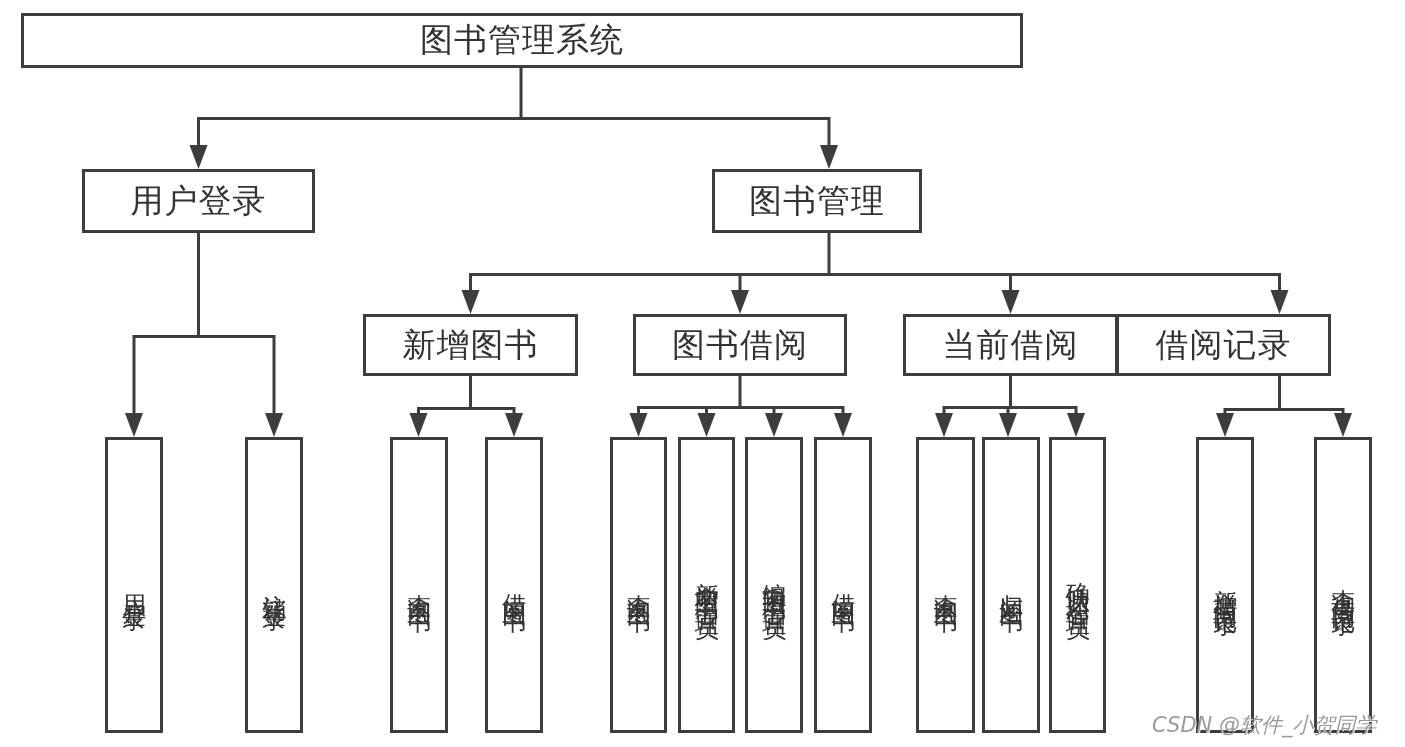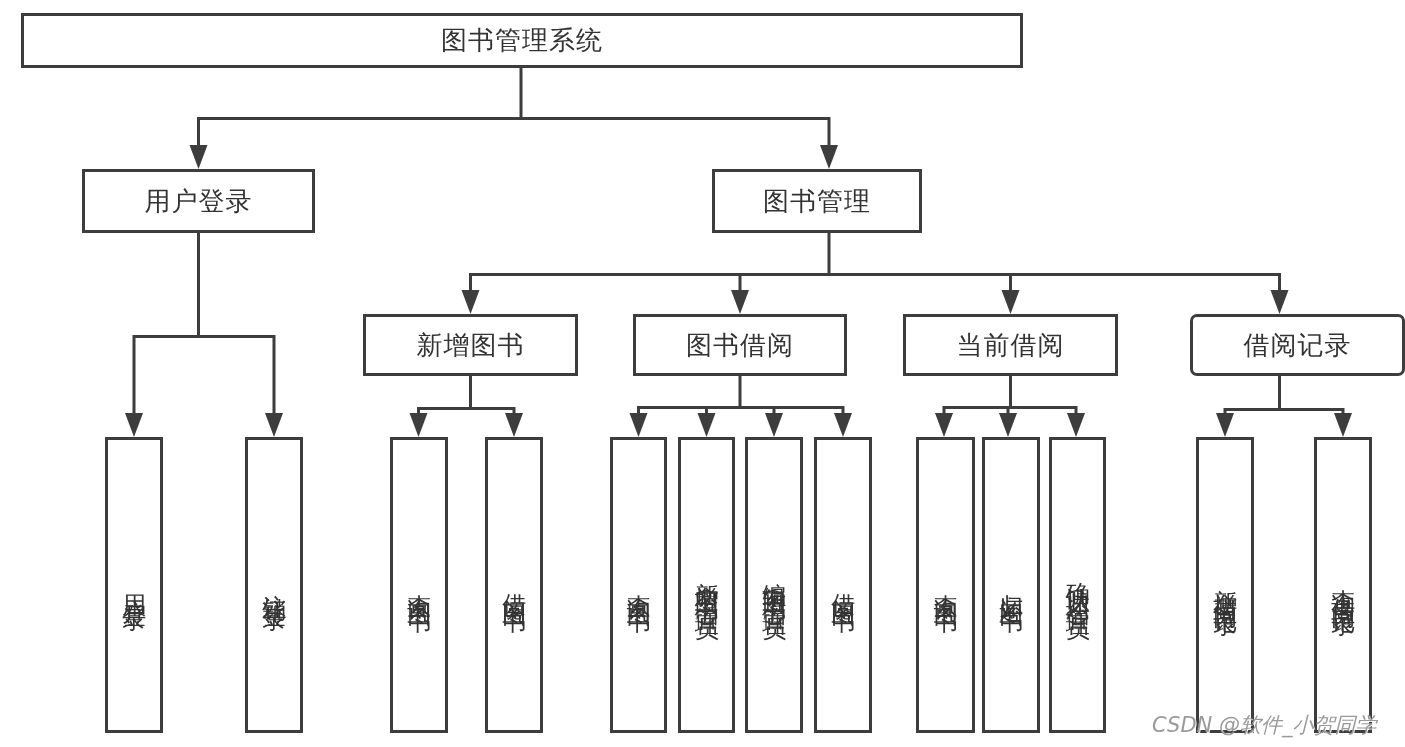--- a/index.html
+++ b/index.html
@@ -6,21 +6,21 @@
   body{font-family:"DejaVu Sans",sans-serif;}
   .stage{position:relative;width:1405px;height:747px;background:#ffffff;overflow:hidden;}
   .connectors{position:absolute;left:0;top:0;z-index:0;}
   .connectors path{stroke:#3d3d3d;stroke-width:3;fill:none;}
   .connectors polygon{fill:#3d3d3d;stroke:none;}
   .box{
     position:absolute;box-sizing:border-box;z-index:1;
     border:3px solid #3d3d3d;background:#ffffff;color:#333333;
     display:flex;align-items:center;justify-content:center;
   }
-  .hbox{font-size:26px;letter-spacing:1px;white-space:nowrap;}
+  .hbox{font-size:33px;letter-spacing:1px;white-space:nowrap;}
   .vbox{writing-mode:vertical-rl;font-size:24px;letter-spacing:5px;line-height:1.1;}
   .watermark{
     position:absolute;left:1152px;top:711px;z-index:3;
     font-size:21px;color:#9a9a9a;white-space:nowrap;
     text-shadow:1px 1px 0 rgba(255,255,255,0.85);
     font-style:italic;
   }
 </style>
 </head>
 <body>
@@ -78,21 +78,21 @@
   </svg>
 
   <div class="box hbox" style="left:21px;top:13px;width:1002px;height:55px;">图书管理系统</div>
 
   <div class="box hbox" style="left:82px;top:169px;width:233px;height:64px;">用户登录</div>
   <div class="box hbox" style="left:712px;top:169px;width:210px;height:64px;">图书管理</div>
 
   <div class="box hbox" style="left:363px;top:314px;width:215px;height:62px;">新增图书</div>
   <div class="box hbox" style="left:903px;top:314px;width:215px;height:62px;">当前借阅</div>
   <div class="box hbox" style="left:633px;top:314px;width:214px;height:62px;">图书借阅</div>
-  <div class="box hbox" style="left:1190px;top:314px;width:215px;height:62px;border-radius:7px;">借阅记录</div>
+  <div class="box hbox" style="left:1116px;top:314px;width:215px;height:62px;">借阅记录</div>
 
   <div class="box vbox" style="left:105px;top:437px;width:58px;height:296px;">用户登录</div>
   <div class="box vbox" style="left:245px;top:437px;width:58px;height:296px;">注销登录</div>
 
   <div class="box vbox" style="left:390px;top:437px;width:58px;height:296px;">查询图书</div>
   <div class="box vbox" style="left:485px;top:437px;width:58px;height:296px;">借阅图书</div>
 
   <div class="box vbox" style="left:610px;top:437px;width:57px;height:296px;">查询图书</div>
   <div class="box vbox" style="left:678px;top:437px;width:57px;height:296px;">新增图书（管理员）</div>
   <div class="box vbox" style="left:745px;top:437px;width:58px;height:296px;">编辑图书（管理员）</div>

